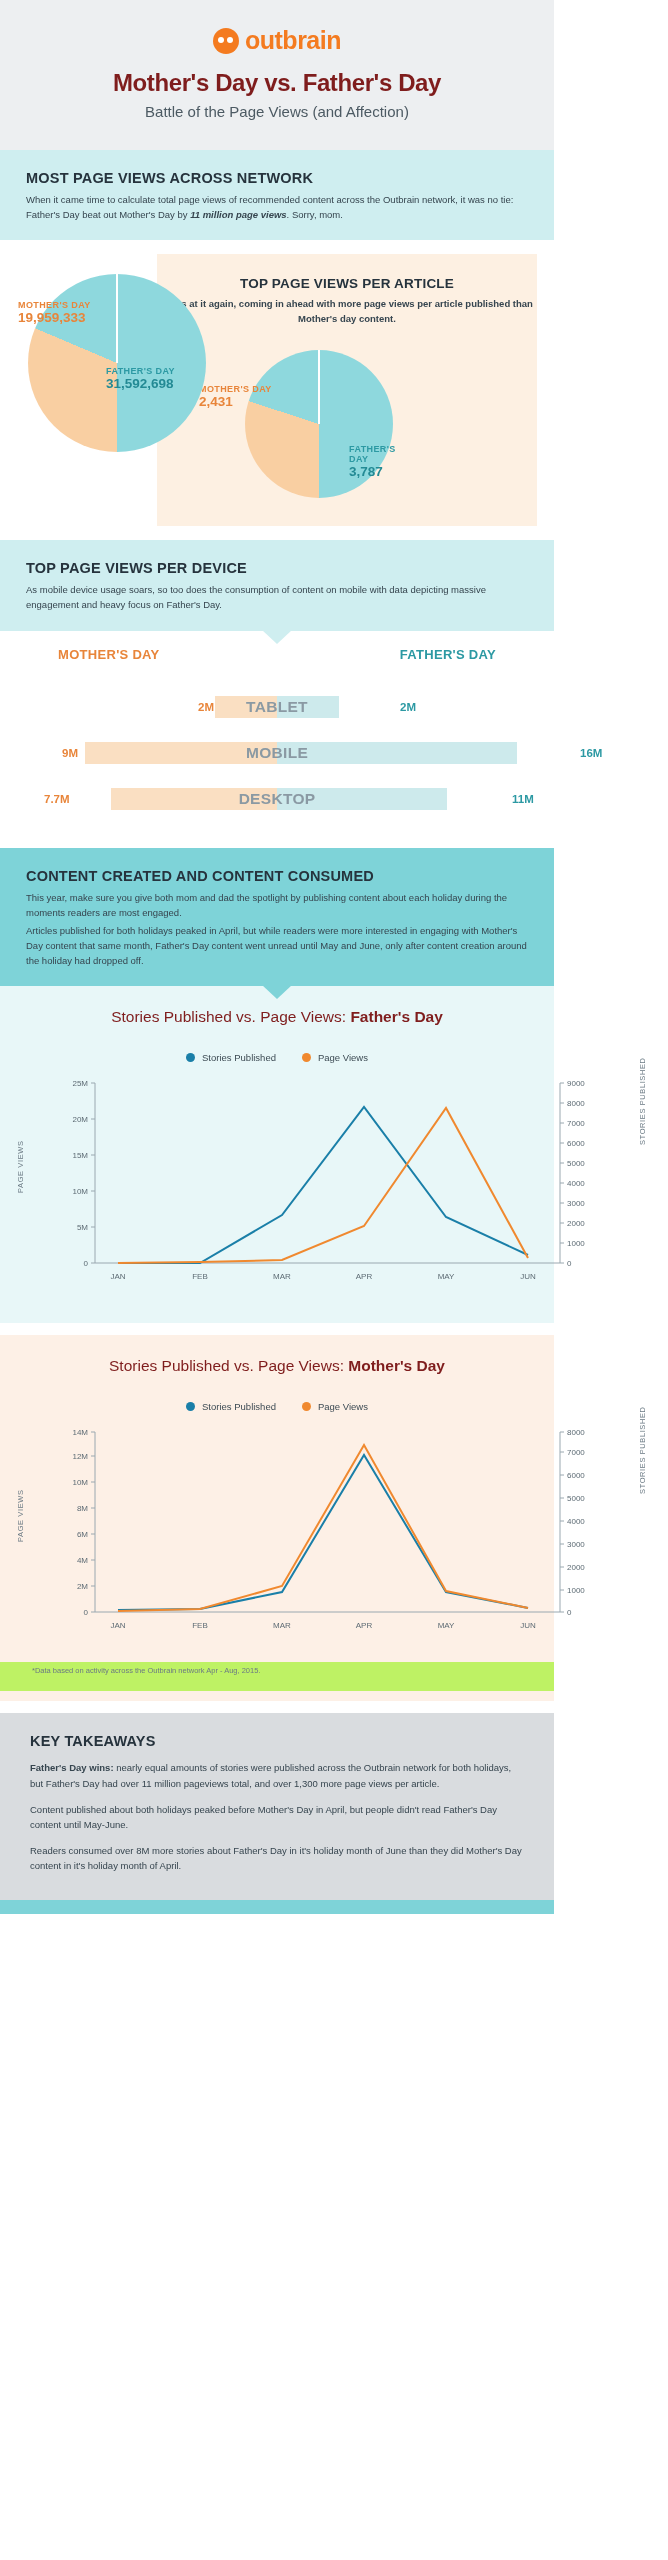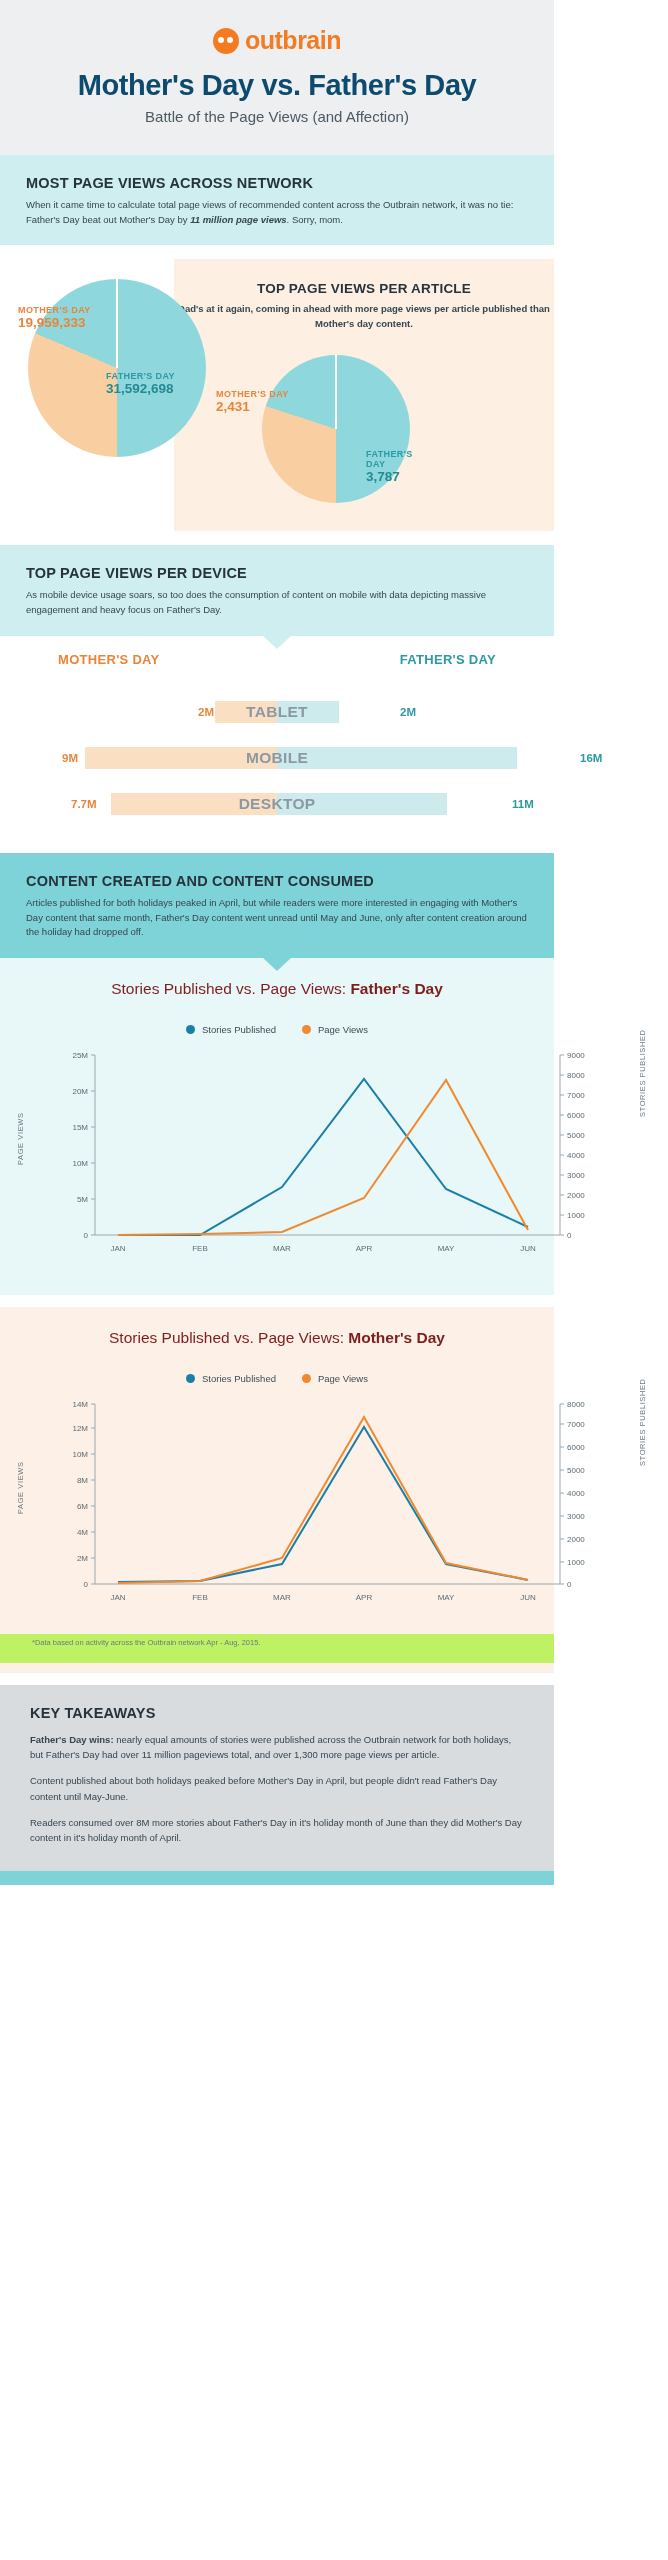--- a/index.html
+++ b/index.html
@@ -18,31 +18,31 @@
     text-align: center;
   }
   .logo { display:flex; align-items:center; justify-content:center; gap:6px; margin-bottom:14px; }
   .logo-mark { width:26px; height:26px; border-radius:50%; background:#f47b20; position:relative; }
   .logo-mark::before, .logo-mark::after{
     content:""; position:absolute; top:9px; width:6px; height:6px; border-radius:50%; background:#fff;
   }
   .logo-mark::before{ left:5px; }
   .logo-mark::after{ left:14px; }
   .logo-text { font-size:25px; font-weight:bold; color:#f47b20; letter-spacing:-0.5px; }
-  .title { font-size:29px; font-weight:bold; color:#0c4a6e; letter-spacing:-0.4px; }
+  .title { font-size:24px; font-weight:bold; color:#7f1d1d; letter-spacing:-0.4px; }
   .subtitle { font-size:15px; color:#4c5a63; margin-top:6px; }
 
   
   .band { padding: 20px 26px 18px 26px; position:relative; }
   .band-teal { background:#cfeef0; }
   .band-teal2 { background:#7ed3d8; }
   .band-title { font-size:14.5px; font-weight:bold; color:#26333d; letter-spacing:0.2px; }
   .band-body { font-size:9.5px; line-height:1.55; color:#36454f; margin-top:7px; }
   .band-body b { font-weight:bold;font-style:italic; }
-  .band-body p + p { margin-top:20px; }
+  .band-body p + p { margin-top:4px; }
 
   .notch {
     position:absolute; left:50%; transform:translateX(-50%);
     bottom:-13px; width:0; height:0;
     border-left:15px solid transparent; border-right:15px solid transparent;
   }
   .notch-teal { border-top:14px solid #cfeef0; }
   .notch-teal2 { border-top:14px solid #7ed3d8; }
 
   
@@ -58,21 +58,21 @@
   }
   .pie-split { position:absolute; background:#fff; }
   .lbl { position:absolute; }
   .lbl .name { font-size:9px; font-weight:bold; letter-spacing:0.4px; }
   .lbl .val { font-size:13.5px; font-weight:bold; }
   .orange { color:#e8853a; }
   .teal { color:#2c99a3; }
   .teal-d { color:#238a94; }
 
   .pie-card {
-    position:absolute; right:0; top:14px; width:380px; height:272px;
+    position:absolute; right:17px; top:14px; width:380px; height:272px;
     background:#fdf0e2;
   }
   .pie-card h3 { font-size:13.5px; font-weight:bold; color:#26333d; text-align:center; margin-top:22px; letter-spacing:0.2px; }
   .pie-card p { font-size:9.5px; text-align:center; color:#36454f; margin-top:6px; line-height:1.5;font-weight:bold; }
   .pie-small-wrap { position:absolute; left:88px; top:96px; }
   .pie-small { width:148px; height:148px;
     background: conic-gradient(from 180deg, #f9cfa2 0deg 108deg, #8ed8dd 108deg 360deg);
   }
 
   
@@ -200,29 +200,30 @@
       <div class="bar-left" style="width:192px;"></div>
       <div class="bar-right" style="width:240px;"></div>
       <div class="bar-lbl orange" style="left:62px;">9M</div>
       <div class="bar-lbl teal" style="left:580px;">16M</div>
       <div class="bar-center-label">MOBILE</div>
     </div>
 
     <div class="bar-row">
       <div class="bar-left" style="width:166px;"></div>
       <div class="bar-right" style="width:170px;"></div>
-      <div class="bar-lbl orange" style="left:71px;">7.7M</div>
+      <div class="bar-lbl orange" style="left:44px;">7.7M</div>
       <div class="bar-lbl teal" style="left:512px;">11M</div>
       <div class="bar-center-label">DESKTOP</div>
     </div>
   </div>
 
   <div class="band band-teal2">
     <div class="band-title">CONTENT CREATED AND CONTENT CONSUMED</div>
     <div class="band-body">
+      <p>This year, make sure you give both mom and dad the spotlight by publishing content about each holiday during the moments readers are most engaged.</p>
       <p>Articles published for both holidays peaked in April, but while readers were more interested in engaging with Mother's Day content that same month, Father's Day content went unread until May and June, only after content creation around the holiday had dropped off.</p>
     </div>
     <div class="notch notch-teal2"></div>
   </div>
 
   <div class="chart-block fd">
     <div class="chart-title">
       <span>Stories Published vs. Page Views: </span><b>Father's Day</b>
     </div>
     <div class="legend">

